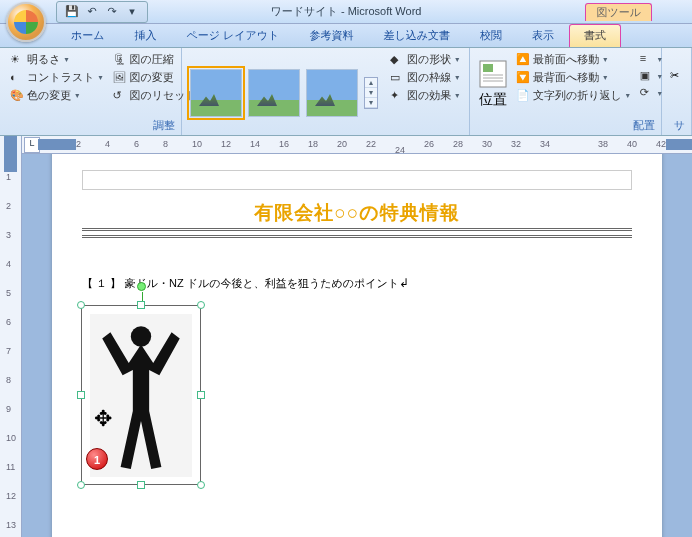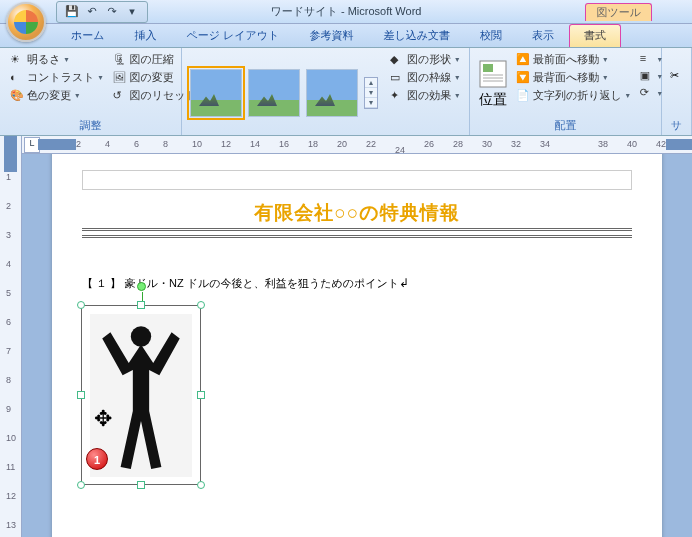--- a/index.html
+++ b/index.html
@@ -10,21 +10,21 @@
   .qat { margin-left:56px; display:flex; gap:2px; align-items:center; height:22px; background:linear-gradient(#dbe8f9,#c3d8f0); border:1px solid #8ab; border-radius:3px; padding:0 6px;}
   .qat-btn { width:18px; height:18px; display:flex; align-items:center; justify-content:center; color:#345; cursor:pointer;}
   .title-txt { position:absolute; left:50%; transform:translateX(-50%); color:#345; }
   .tooltab { position:absolute; right:40px; background:#fcd89a; border:1px solid #d4a; border-bottom:none; padding:1px 10px; color:#666; border-radius:3px 3px 0 0;}
   .tabbar { height:24px; background:linear-gradient(#d3e4fa,#bed7f3); display:flex; align-items:flex-end; padding-left:56px; border-bottom:1px solid #8ab;}
   .tab { padding:3px 14px 4px; color:#1a4e9c; cursor:pointer; border:1px solid transparent; border-bottom:none;}
   .tab.active { background:linear-gradient(#fff2d0,#fae29d); border:1px solid #d4a; border-bottom:none; border-radius:3px 3px 0 0; color:#444;margin-top:13px;}
   .ribbon { height:88px; background:linear-gradient(#e9f1fb,#d4e4f6); border-bottom:1px solid #8ab; display:flex;}
   .group { border-right:1px solid #aac3e0; padding:3px 6px 0; display:flex; flex-direction:column; justify-content:space-between;}
   .group-body { flex:1; display:flex; gap:2px;}
-  .group-label { text-align:center; color:#3b6db5; font-size:10px; padding:1px 0 2px; position:relative;}
+  .group-label { text-align:right; color:#3b6db5; font-size:10px; padding:1px 0 2px; position:relative;}
   .group-label .dlaunch { position:absolute; right:0; bottom:2px; width:12px; height:12px; border:1px solid #9ac; font-size:8px; line-height:10px; color:#567; background:#eef5fd;}
   .vcol { display:flex; flex-direction:column; gap:1px;}
   .rbtn { display:flex; align-items:center; gap:3px; padding:1px 4px; cursor:pointer; white-space:nowrap; color:#333; border-radius:2px;}
   .ico { width:14px; height:14px; display:inline-block;}
   .dd { font-size:8px; color:#567; margin-left:1px;}
   .thumbs { display:flex; gap:6px; align-items:center; padding:4px 2px;}
   .thumb { width:52px; height:48px; background:linear-gradient(#7eb0e8 0%,#7eb0e8 65%,#7cb86b 65%); border:1px solid #b0c4dc; position:relative; cursor:pointer;}
   .thumb.sel { outline:2px solid #f2a100; outline-offset:1px;}
   .thumb::after{content:"";position:absolute;left:8px;bottom:10px;width:20px;height:12px;background:linear-gradient(#5c8c3e,#456);clip-path:polygon(0 100%,35% 20%,55% 60%,75% 0,100% 100%);}
   .gal-more { width:14px; display:flex; flex-direction:column; border:1px solid #9ac; background:#eef5fd;}

